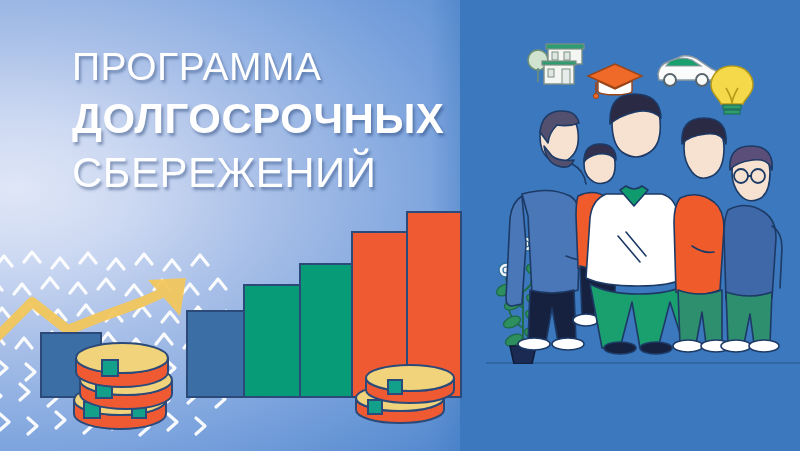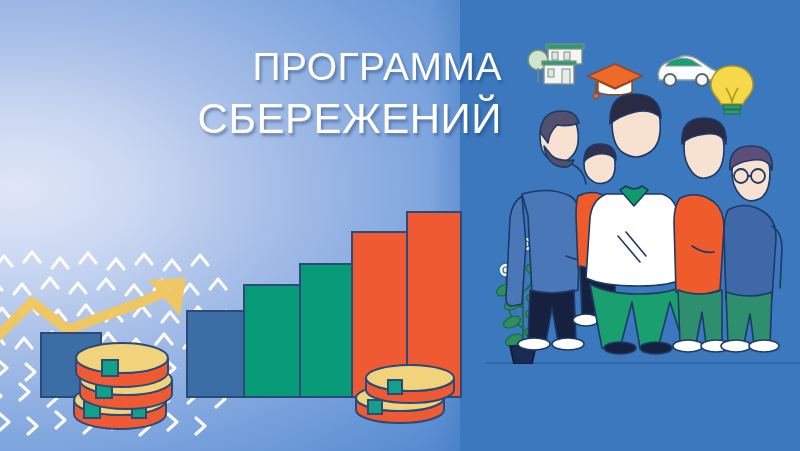--- a/index.html
+++ b/index.html
@@ -33,21 +33,20 @@
     background:#3b78bd;
   }
 
   
   .title{
     position:absolute;left:72px;top:44px;width:430px;
     color:#ffffff;
     letter-spacing:.5px;
     text-shadow:2px 3px 3px rgba(30,60,110,.45);
     user-select:none;
-    text-align:right;
   }
   .t1{font-size:39px;font-weight:400;line-height:46px;}
   .t2{font-size:42px;font-weight:700;line-height:50px;margin-top:4px;}
   .t3{font-size:42px;font-weight:400;line-height:50px;margin-top:4px;}
 
   
   .zig{position:absolute;opacity:.95;}
   .zig svg{display:block;}
 
   
@@ -338,16 +337,17 @@
           <ellipse cx="264" cy="270" rx="15" ry="6" fill="#ffffff"></ellipse>
           <path d="M272 150 q10 6 10 22 l-2 40" fill="none"></path>
         </g>
 
       </g>
     </svg>
   </div>
 
   <div class="title">
     <div class="t1">ПРОГРАММА</div>
+    <div class="t2">ДОЛГОСРОЧНЫХ</div>
     <div class="t3">СБЕРЕЖЕНИЙ</div>
   </div>
 
 </div>
 
 </body></html>

